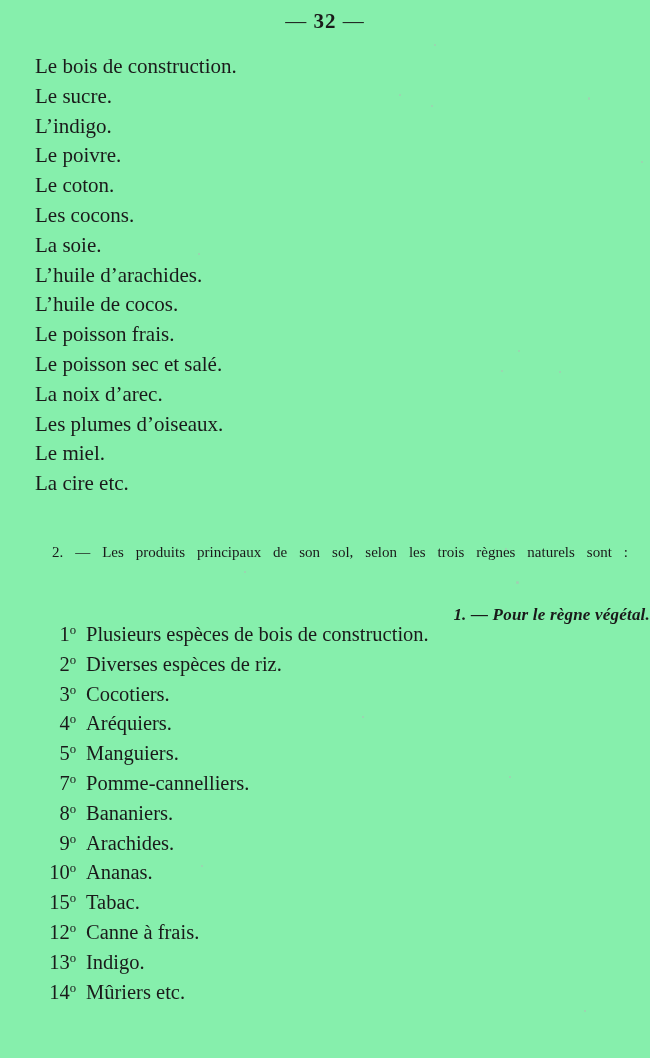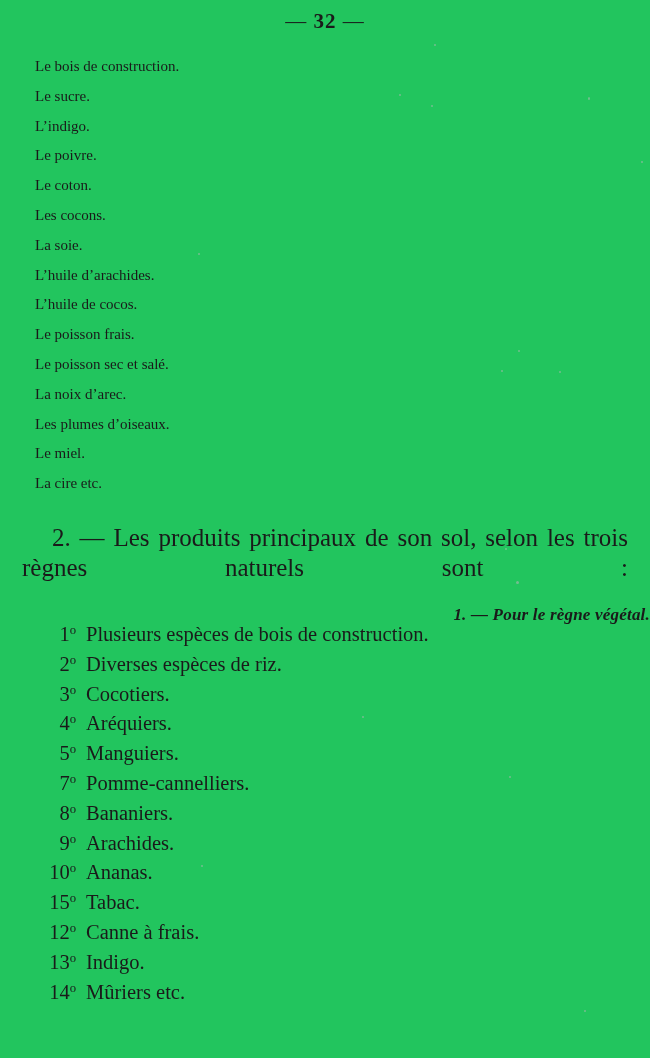--- a/index.html
+++ b/index.html
@@ -14,21 +14,21 @@
     position: relative;
     overflow: hidden;
     font-family: "Liberation Serif", "DejaVu Serif", serif;
     color: #1a1a1a;
     -webkit-font-smoothing: none;
   }
 
   .page {
     position: absolute;
     inset: 0;
-    background: #22c55e;
+    background: #86efac;
   }
 
   
   .speckles {
     position: absolute;
     inset: 0;
     pointer-events: none;
   }
   .speckles i {
     position: absolute;
@@ -56,32 +56,32 @@
   .product-list {
     position: absolute;
     top: 52px;
     left: 35px;
     width: 580px;
     list-style: none;
     margin: 0;
     padding: 0;
   }
   .product-list li {
-    font-size: 15px;
+    font-size: 21px;
     line-height: 29.8px;
     white-space: nowrap;
   }
 
   
   .para {
     position: absolute;
-    top: 498px;
+    top: 522px;
     left: 22px;
     width: 606px;
-    font-size: 25px;
+    font-size: 15px;
     line-height: 30px;
     text-indent: 30px;
     text-align: justify;
     text-justify: inter-word;
     hyphens: none;
   }
   .para::after {
     content: "";
     display: inline-block;
     width: 100%;

